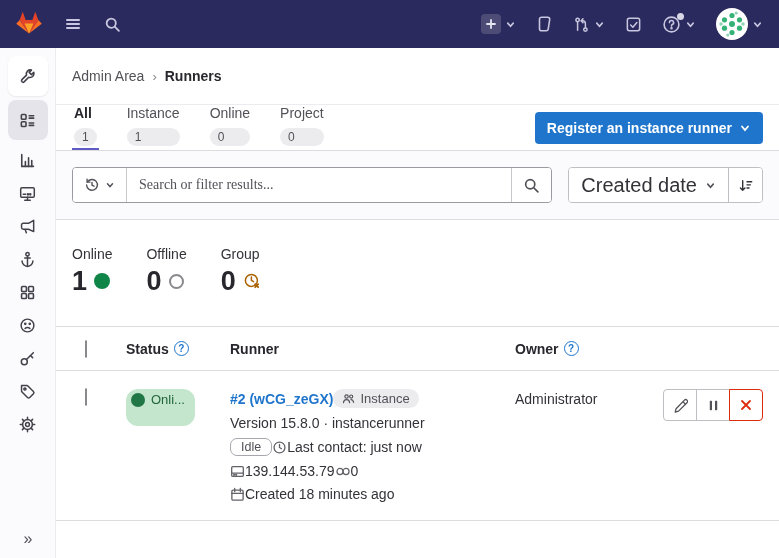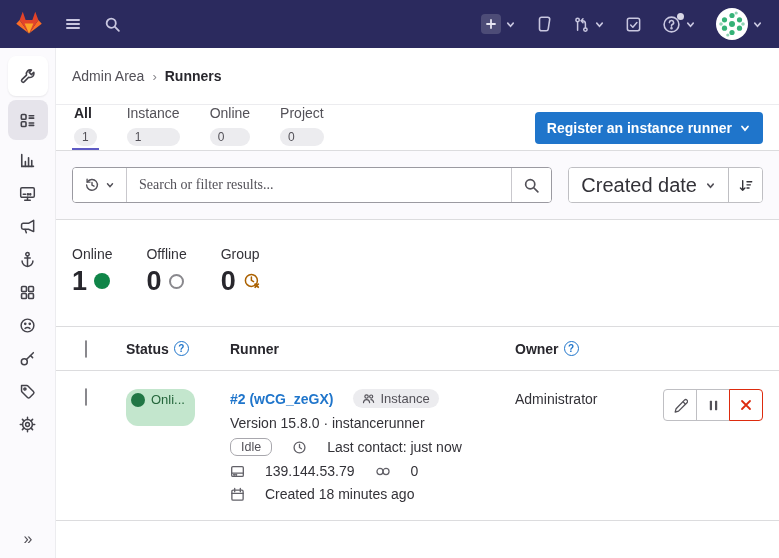--- a/index.html
+++ b/index.html
@@ -83,21 +83,21 @@
   .checkbox{width:16px;height:16px;border:1.5px solid #89888d;border-radius:3px;background:#fff;
             box-sizing:border-box;cursor:pointer;margin-left:13px;margin-top:2px;}
   .thead .checkbox{margin-top:0;}
 
   .status-pill{display:inline-flex;align-items:center;gap:6px;background:#c3e6cd;color:#24663b;
                border-radius:12px;padding:3px 10px 19px 5px;font-size:13px;max-width:76px;cursor:default;}
   .status-pill .pill-dot{width:14px;height:14px;border-radius:50%;background:#217645;flex:none;}
   .pill-text{white-space:nowrap;overflow:hidden;}
 
   .runner-cell{display:flex;flex-direction:column;gap:7px;min-width:0;}
-  .runner-line{display:flex;align-items:center;gap:20px;flex-wrap:wrap;}
+  .runner-line{display:flex;align-items:center;gap:0;flex-wrap:wrap;}
   .runner-link{color:#1f75cb;font-weight:bold;text-decoration:none;cursor:pointer;}
   .type-badge{display:inline-flex;align-items:center;gap:5px;background:#ececef;color:#535158;
               border-radius:10px;padding:2px 9px;font-size:13px;}
   .muted-pill{border:1px solid #a8a7ad;border-radius:7px;padding:1px 10px;font-size:12.5px;color:#535158;background:#fff;}
   .detail-text{color:#333238;}
   .gray-ic{color:#626168;}
 
   .owner-cell{color:#333238;padding-top:2px;}
   .actions-cell{display:flex;justify-content:flex-end;}
   .btn-group{display:flex;}

